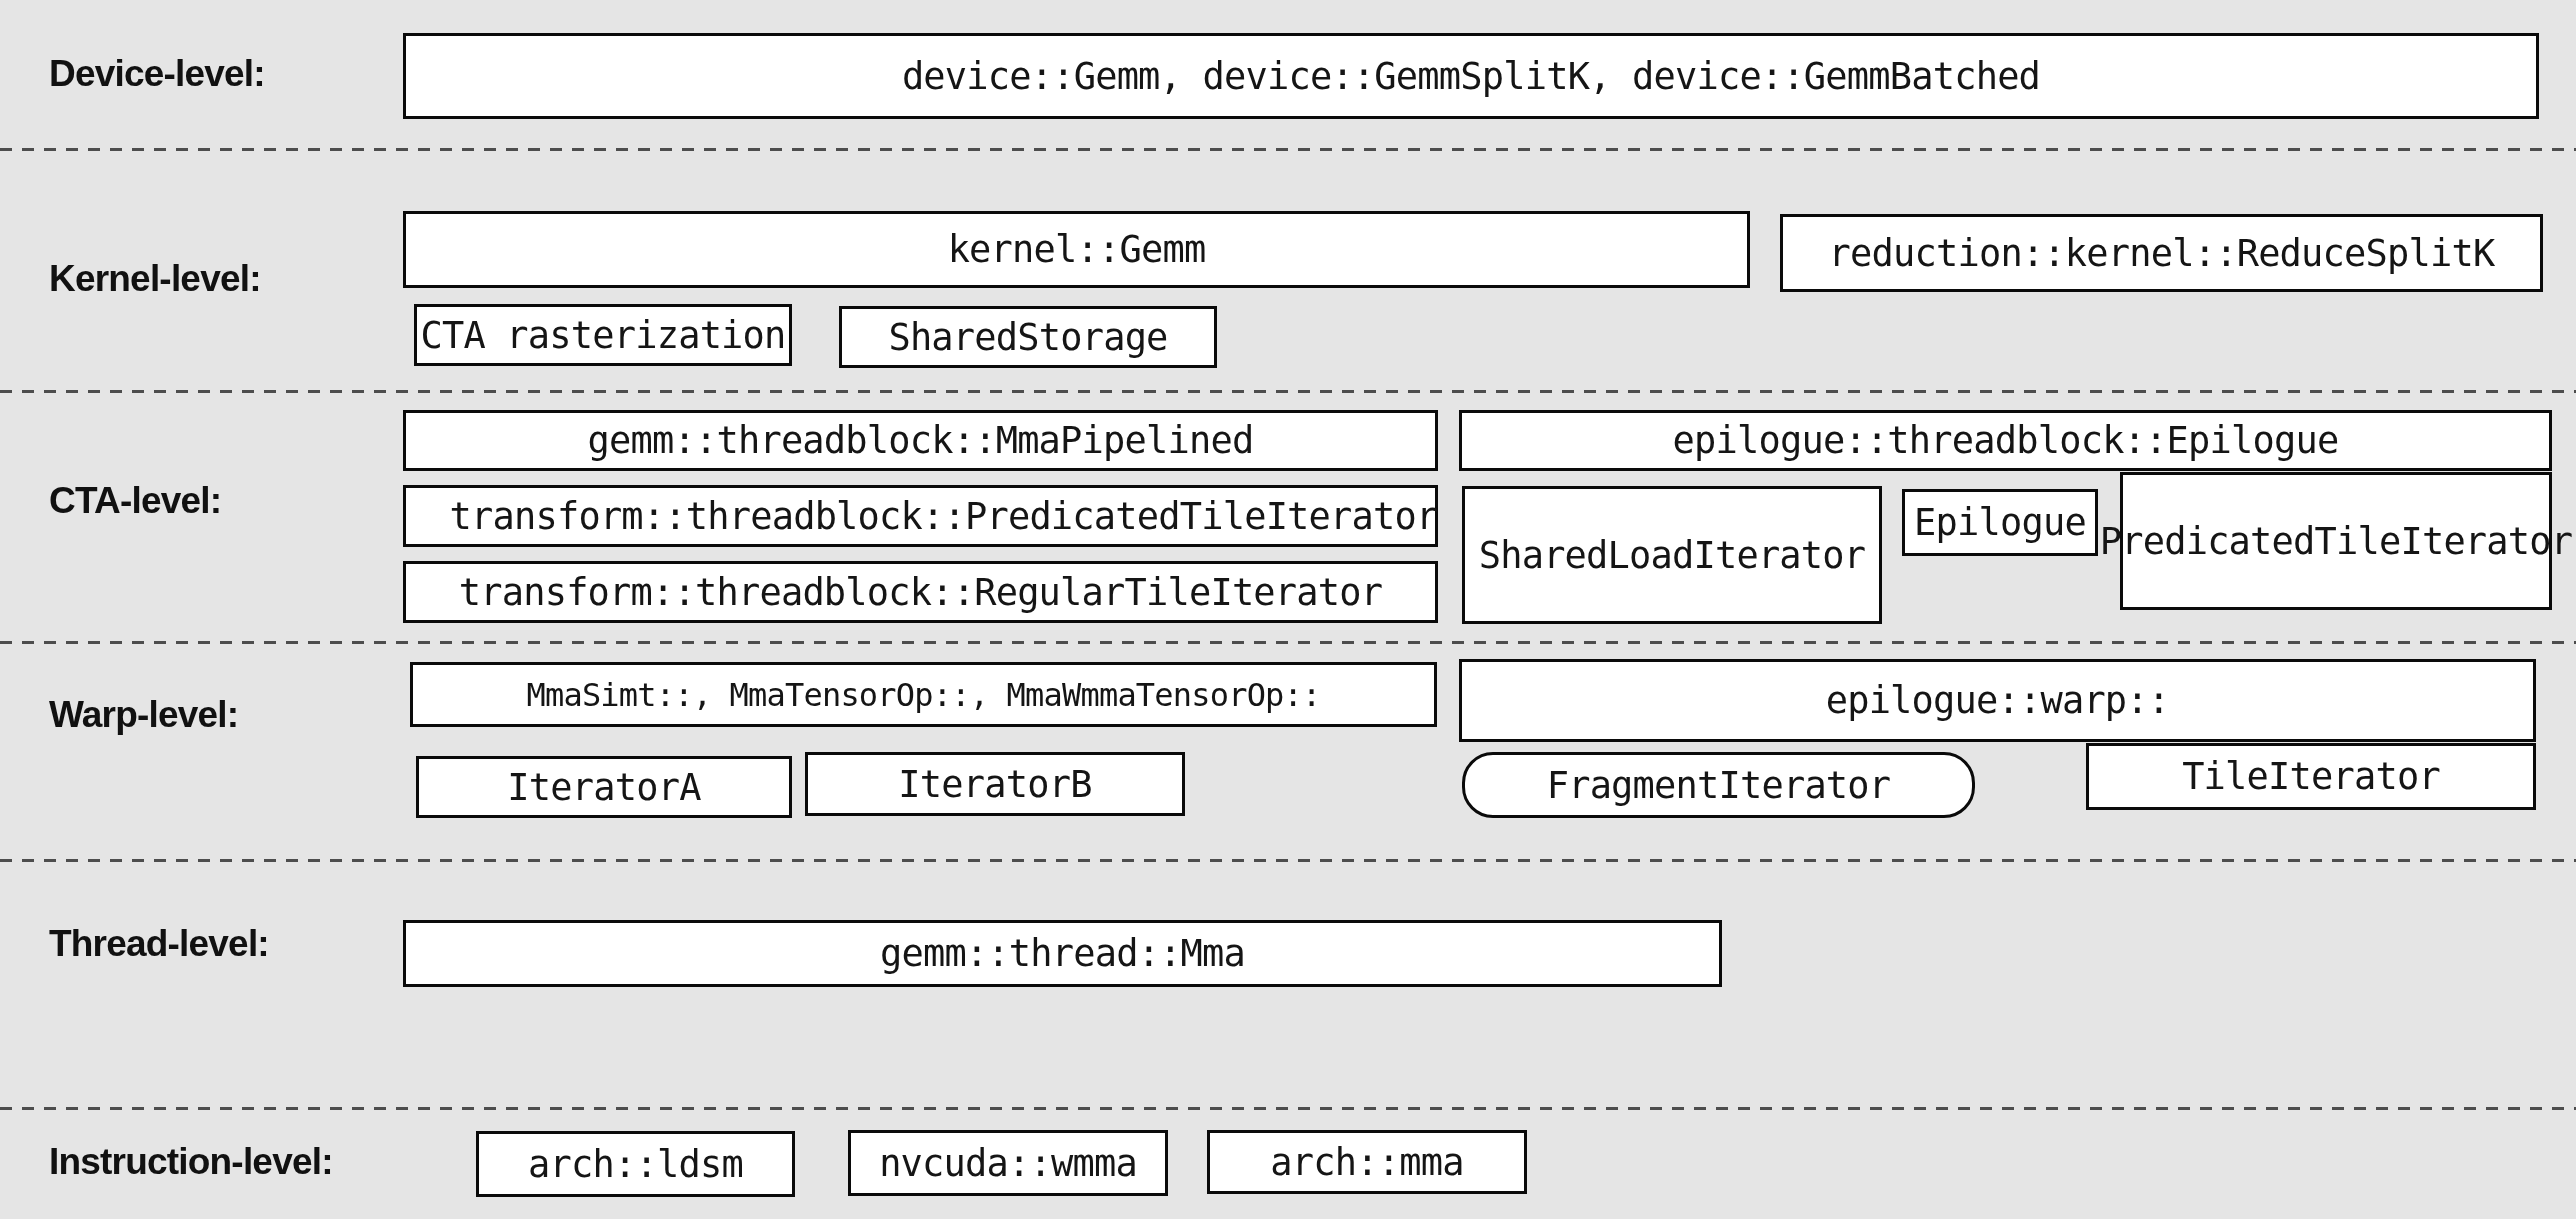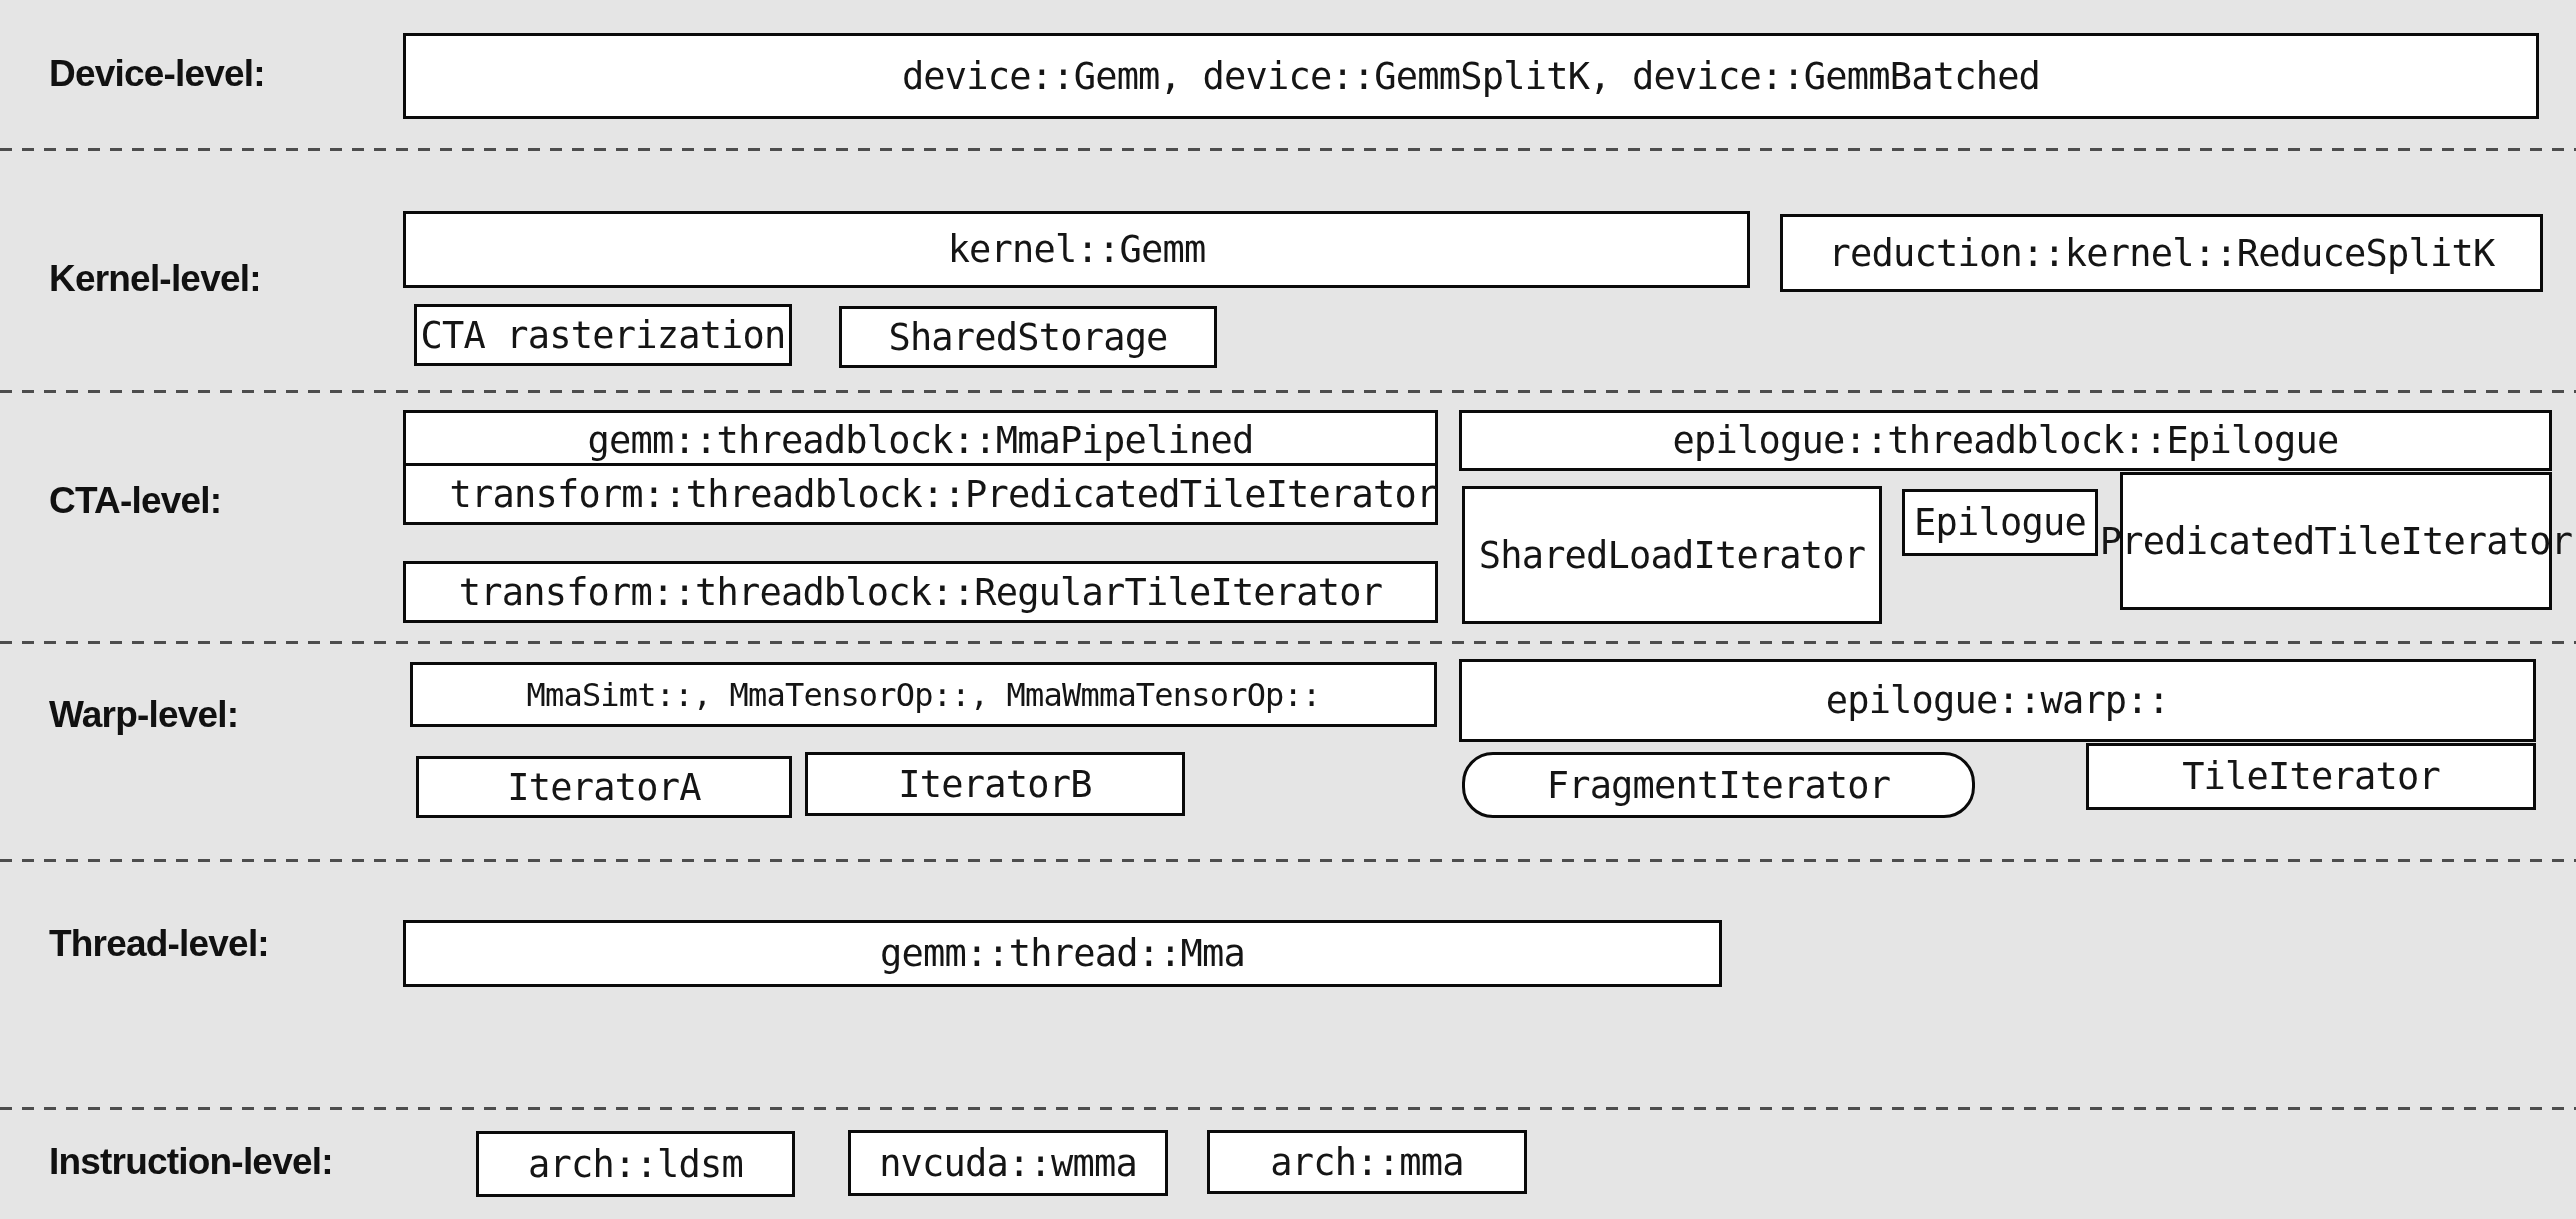--- a/index.html
+++ b/index.html
@@ -58,21 +58,21 @@
   <div class="box" style="left:403px;top:211px;width:1347px;height:77px;">kernel::Gemm</div>
   <div class="box" style="left:1780px;top:214px;width:763px;height:78px;">reduction::kernel::ReduceSplitK</div>
   <div class="box" style="left:414px;top:304px;width:378px;height:62px;">CTA rasterization</div>
   <div class="box" style="left:839px;top:306px;width:378px;height:62px;">SharedStorage</div>
 
   <div class="separator" style="top:390px;"></div>
 
   <div class="level-label" style="top:474px;">CTA-level:</div>
   <div class="box" style="left:403px;top:410px;width:1035px;height:61px;">gemm::threadblock::MmaPipelined</div>
   <div class="box" style="left:1459px;top:410px;width:1093px;height:61px;">epilogue::threadblock::Epilogue</div>
-  <div class="box" style="left:403px;top:463px;width:1035px;height:62px;padding-left:46px;">transform::threadblock::PredicatedTileIterator</div>
+  <div class="box" style="left:403px;top:485px;width:1035px;height:62px;padding-left:46px;">transform::threadblock::PredicatedTileIterator</div>
   <div class="box" style="left:1462px;top:486px;width:420px;height:138px;">SharedLoadIterator</div>
   <div class="box" style="left:1902px;top:489px;width:196px;height:67px;">Epilogue</div>
   <div class="box" style="left:2120px;top:472px;width:432px;height:138px;">PredicatedTileIterator</div>
   <div class="box" style="left:403px;top:561px;width:1035px;height:62px;">transform::threadblock::RegularTileIterator</div>
 
   <div class="separator" style="top:641px;"></div>
 
   <div class="level-label" style="top:688px;">Warp-level:</div>
   <div class="box" style="left:410px;top:662px;width:1027px;height:65px;font-size:32px;">MmaSimt::, MmaTensorOp::, MmaWmmaTensorOp::</div>
   <div class="box" style="left:1459px;top:659px;width:1077px;height:83px;">epilogue::warp::</div>

